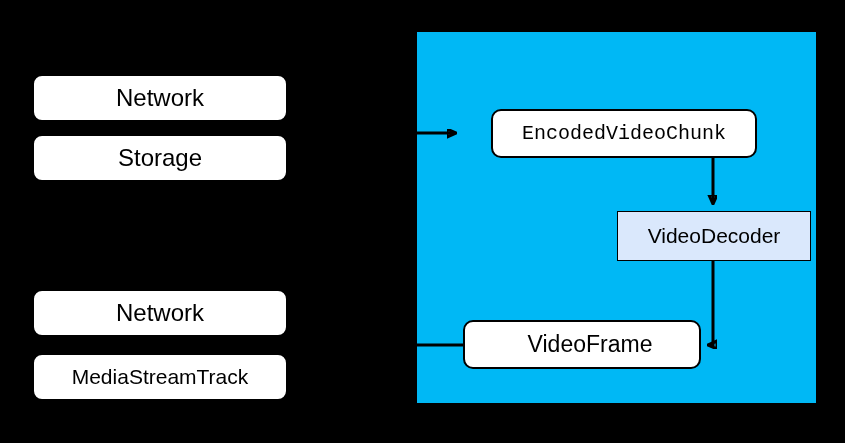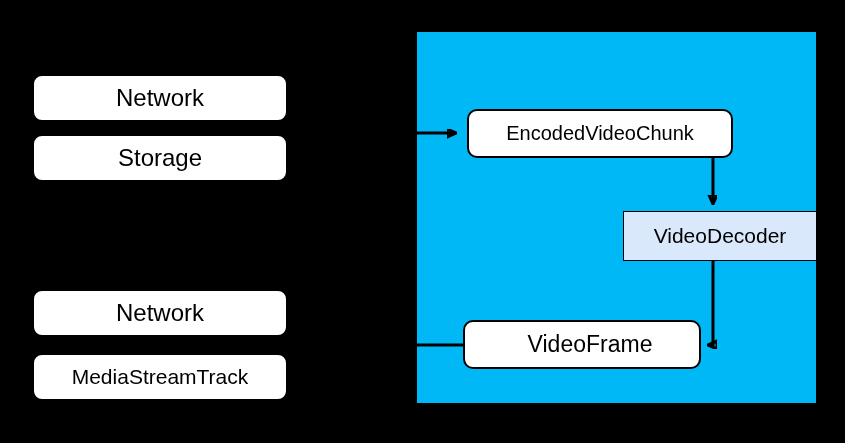--- a/index.html
+++ b/index.html
@@ -38,29 +38,28 @@
     justify-content: center;
     color: #000000;
     background: #ffffff;
     border: 2px solid #000000;
     border-radius: 10px;
     white-space: nowrap;
   }
   .node.square {
     border-radius: 0;
     border-width: 1px;
-    margin-left: 6px;
   }
   
   .n-storage   { left: 32px;  top: 74px;  width: 256px; height: 48px; font-size: 24px; }
   .n-network   { left: 32px;  top: 134px; width: 256px; height: 48px; font-size: 24px; }
   .n-canvas    { left: 32px;  top: 289px; width: 256px; height: 48px; font-size: 24px; }
   .n-mst       { left: 32px;  top: 353px; width: 256px; height: 48px; font-size: 21px; }
   
-  .n-evc       { left: 467px; top: 109px; width: 266px; height: 49px; font-size: 20px; }
+  .n-evc       { left: 491px; top: 109px; width: 266px; height: 49px; font-size: 20px; font-family: Liberation Mono, monospace; }
   .n-vdec      { left: 617px; top: 211px; width: 194px; height: 50px; font-size: 21px;
                  background: #dae8fc; border-radius: 0; border-width: 1px; }
   .n-vframe    { left: 463px; top: 320px; width: 238px; height: 49px; font-size: 23px; padding-left: 16px; }
 
   svg.edges {
     position: absolute;
     left: 0; top: 0;
     width: 845px;
     height: 443px;
     overflow: visible;

